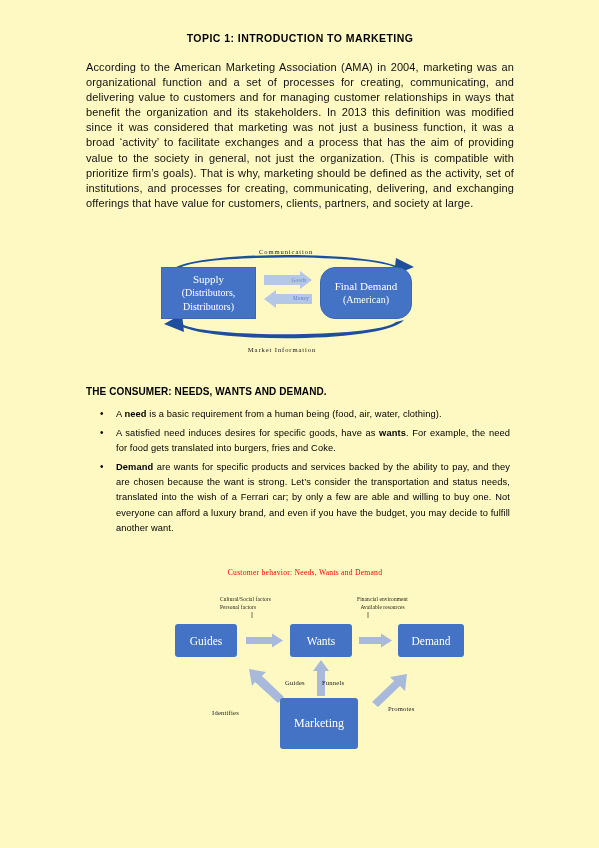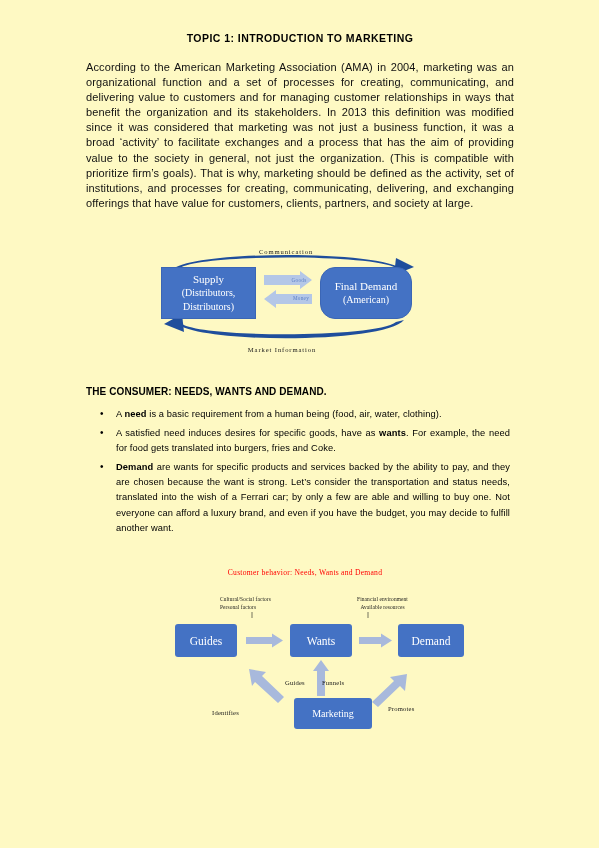--- a/index.html
+++ b/index.html
@@ -163,21 +163,21 @@
     font-family: "Liberation Serif", serif;
     font-size: 11.5px;
     display: flex;
     align-items: center;
     justify-content: center;
     border-radius: 3px;
   }
   .d2-needs   { left: 25px;  top: 56px; width: 62px; height: 33px; }
   .d2-wants   { left: 140px; top: 56px; width: 62px; height: 33px; }
   .d2-demand  { left: 248px; top: 56px; width: 66px; height: 33px; }
-  .d2-marketing { left: 144px; top: 130px; width: 78px; height: 31px; font-size: 10px; }
+  .d2-marketing { left: 130px; top: 130px; width: 78px; height: 51px; font-size: 12px; }
   .d2-lbl {
     position: absolute;
     font-family: "Liberation Serif", serif;
     font-size: 6.6px;
     color: #1a1a1a;
     letter-spacing: 0.2px;
     white-space: nowrap;
   }
   .d2-lbl-guides   { left: 135px; top: 111px; }
   .d2-lbl-funnels  { left: 172px; top: 111px; }

